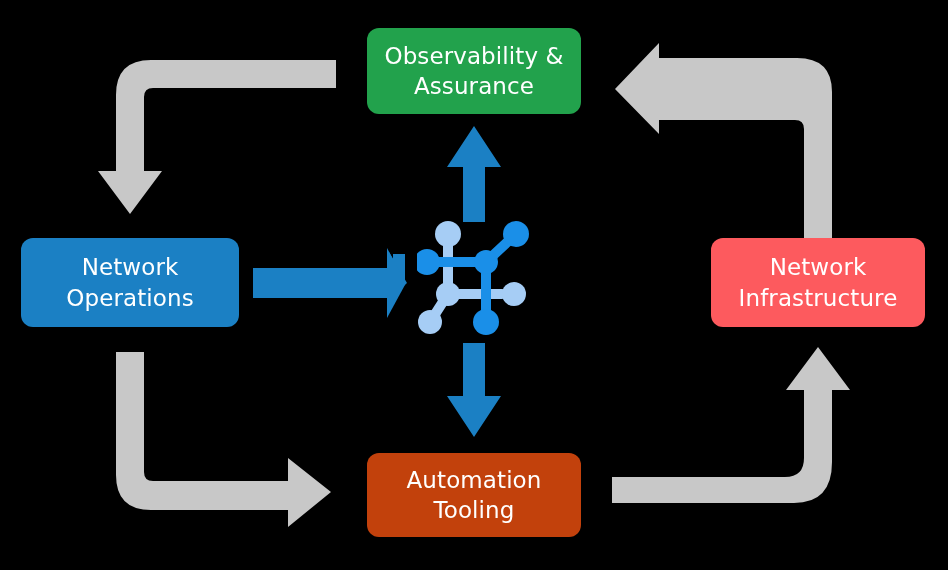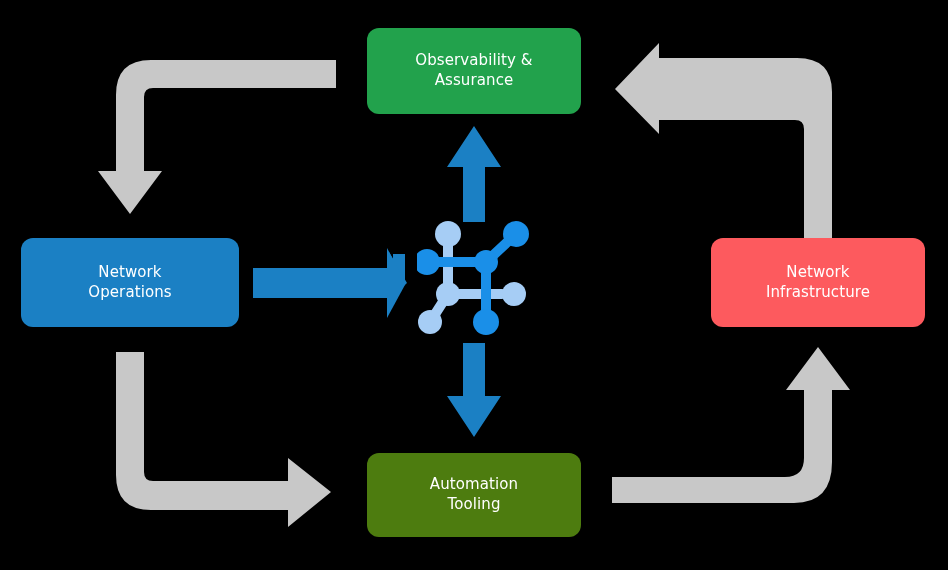--- a/index.html
+++ b/index.html
@@ -27,21 +27,21 @@
     height: 570px;
   }
   .node-box {
     position: absolute;
     border-radius: 12px;
     display: flex;
     align-items: center;
     justify-content: center;
     text-align: center;
     color: #ffffff;
-    font-size: 15px;
+    font-size: 23px;
     line-height: 1.32;
     font-weight: 400;
     letter-spacing: 0.1px;
     box-sizing: border-box;
     padding: 4px 10px;
   }
   .node-label {
     display: block;
     white-space: pre-line;
   }
@@ -140,18 +140,18 @@
   <div class="node-box" id="box-network-operations" style="background: rgb(27, 128, 196);">
     <span class="node-label">Network
 Operations</span>
   </div>
 
   <div class="node-box" id="box-network-infrastructure" style="background: rgb(253, 90, 94);">
     <span class="node-label">Network
 Infrastructure</span>
   </div>
 
-  <div class="node-box" id="box-automation-tooling" style="background: #4d7c0f;">
+  <div class="node-box" id="box-automation-tooling" style="background: #c2410c;">
     <span class="node-label">Automation
 Tooling</span>
   </div>
 
 </div>
 
 </body></html>

